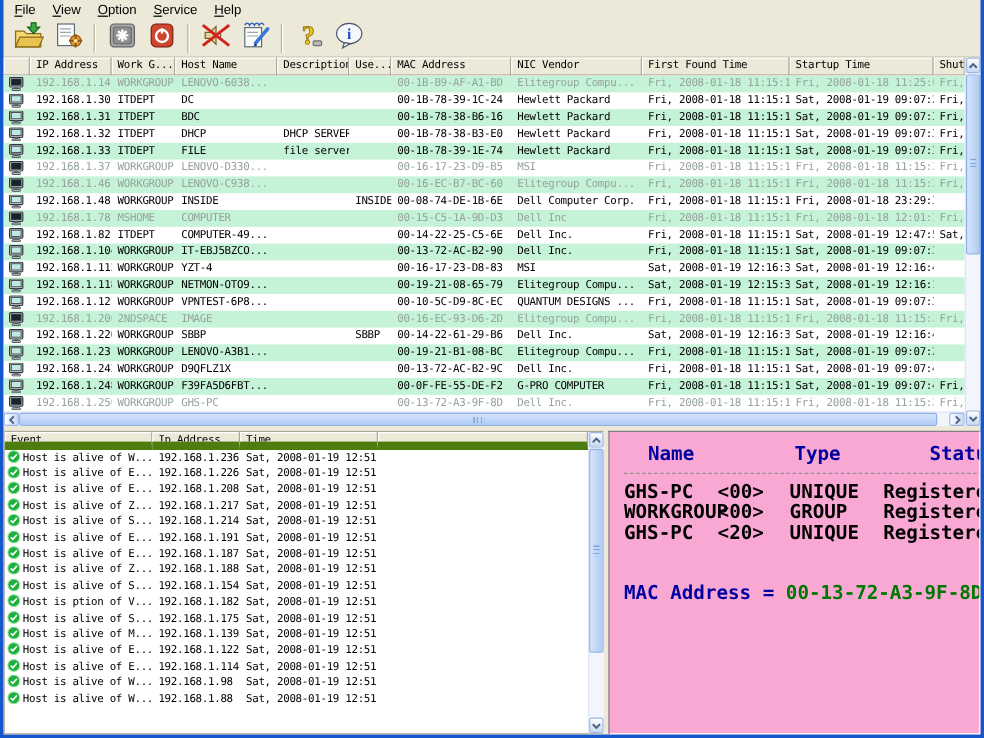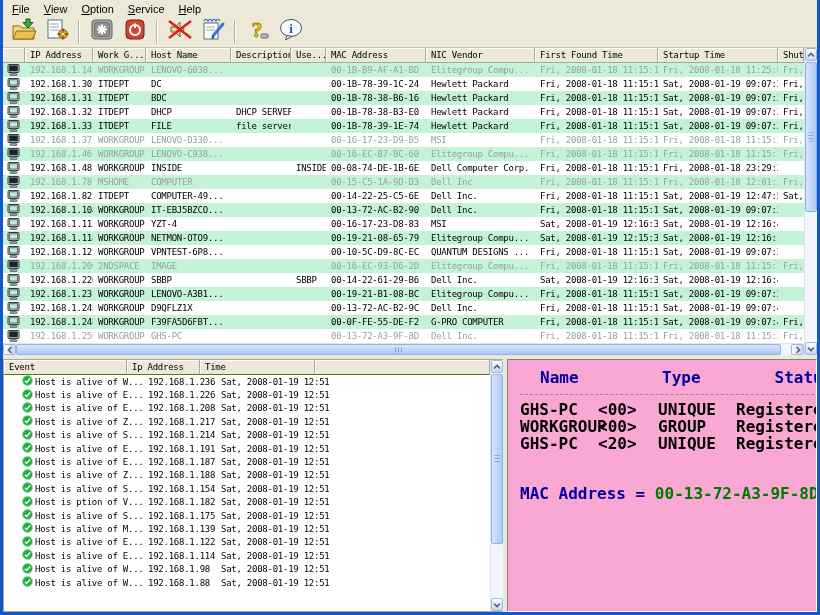--- a/index.html
+++ b/index.html
@@ -80,24 +80,24 @@
   
   .bottom{flex:1;display:flex;min-height:0;}
   .event-panel{
     flex:0 0 500px;display:grid;grid-template-columns:1fr 13px;grid-template-rows:15px 1fr;
     background:#fff;border:1px solid #ACA899;border-right:none;
   }
   .ev-header{grid-column:1;grid-row:1;display:grid;grid-template-columns:123px 73px 115px 1fr;background:#ECE9D8;}
   .ev-header .hcell{
     font-family:"DejaVu Sans Mono",monospace;font-size:9px;letter-spacing:-0.25px;
     padding:2px 16px 0 5px;white-space:nowrap;overflow:hidden;
-    border-right:1px solid #ACA899;border-bottom:1px solid #4d7c0f;box-shadow:inset 1px 1px 0 #FFFFFF;
+    border-right:1px solid #ACA899;border-bottom:7px solid #4d7c0f;box-shadow:inset 1px 1px 0 #FFFFFF;
   }
   .ev-body{grid-column:1;grid-row:2;overflow:hidden;}
-  .ev-row{display:grid;grid-template-columns:123px 73px 115px 1fr;height:13.4px;align-items:center;padding-left:16px;}
+  .ev-row{display:grid;grid-template-columns:123px 73px 115px 1fr;height:13.4px;align-items:center;}
   .ev-row .cell{font-family:"DejaVu Sans Mono",monospace;font-size:9px;letter-spacing:-0.25px;color:#000;padding-left:5px;white-space:nowrap;overflow:hidden;}
   .ev-row .evcell{display:flex;align-items:center;gap:2px;padding-left:2px;}
   .ev-vscroll{grid-column:2;grid-row:1 / span 2;background:#F2F5FC;position:relative;border-left:1px solid #DDE4F2;}
   .vsplit{flex:0 0 4px;background:#ECE9D8;}
   
   .netbios-panel{
     flex:1;background:#f9a8d4;border:1px solid #808080;border-right-color:#fff;border-bottom-color:#fff;
     font-family:"DejaVu Sans Mono",monospace;font-weight:bold;font-size:16px;
     padding:8px 6px 0 12px;overflow:hidden;
   }

